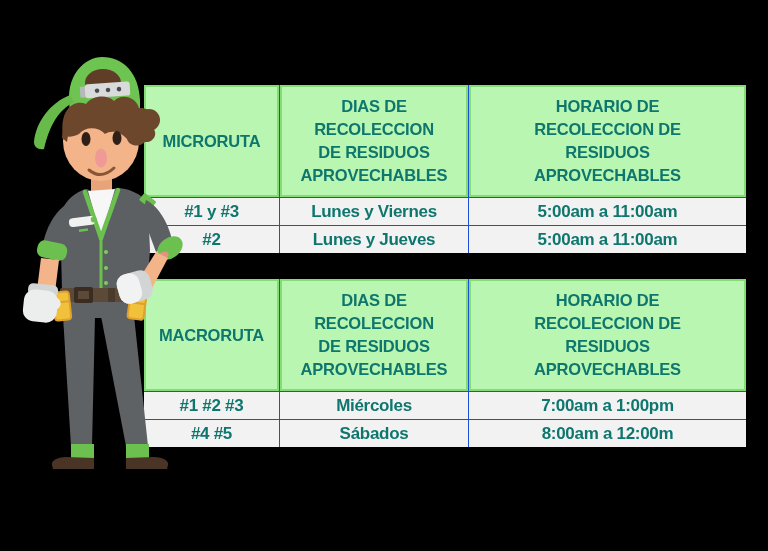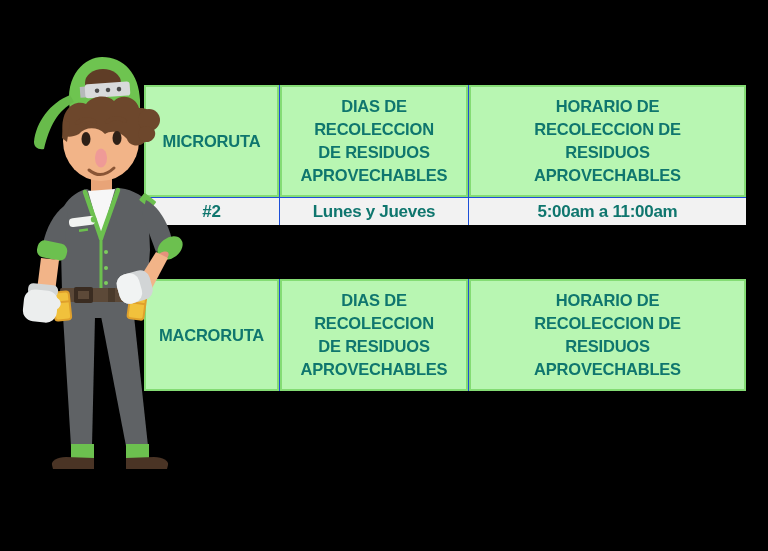--- a/index.html
+++ b/index.html
@@ -37,38 +37,53 @@
       <td class="hdr w1">MICRORUTA</td>
       <td class="hdr w2">DIAS DE RECOLECCION
 DE RESIDUOS
 APROVECHABLES</td>
       <td class="hdr w3">HORARIO DE
 RECOLECCION DE
 RESIDUOS
 APROVECHABLES</td>
     </tr>
     <tr>
+      <td class="cell w1">#1 y #3</td>
+      <td class="cell w2">Lunes y Viernes</td>
+      <td class="cell w3">5:00am a 11:00am</td>
+    </tr>
+    <tr>
       <td class="cell w1">#2</td>
       <td class="cell w2">Lunes y Jueves</td>
       <td class="cell w3">5:00am a 11:00am</td>
     </tr>
   </tbody>
     </table>
 
   <table class="sched" style="top:274px">
     <tbody>
         <tr>
       <td class="hdr w1">MACRORUTA</td>
       <td class="hdr w2">DIAS DE RECOLECCION
 DE RESIDUOS
 APROVECHABLES</td>
       <td class="hdr w3">HORARIO DE
 RECOLECCION DE
 RESIDUOS
 APROVECHABLES</td>
+    </tr>
+    <tr>
+      <td class="cell w1">#1 #2 #3</td>
+      <td class="cell w2">Miércoles</td>
+      <td class="cell w3">7:00am a 1:00pm</td>
+    </tr>
+    <tr>
+      <td class="cell w1">#4 #5</td>
+      <td class="cell w2">Sábados</td>
+      <td class="cell w3">8:00am a 12:00m</td>
     </tr>
   </tbody>
     </table>
 
   <svg class="mascot" width="768" height="551" viewBox="0 0 768 551">
 
     <rect x="91" y="170" width="21" height="24" fill="#e8a478"></rect>
 
     <g>
       <rect x="63" y="300" width="71" height="18" fill="#5f6265"></rect>

